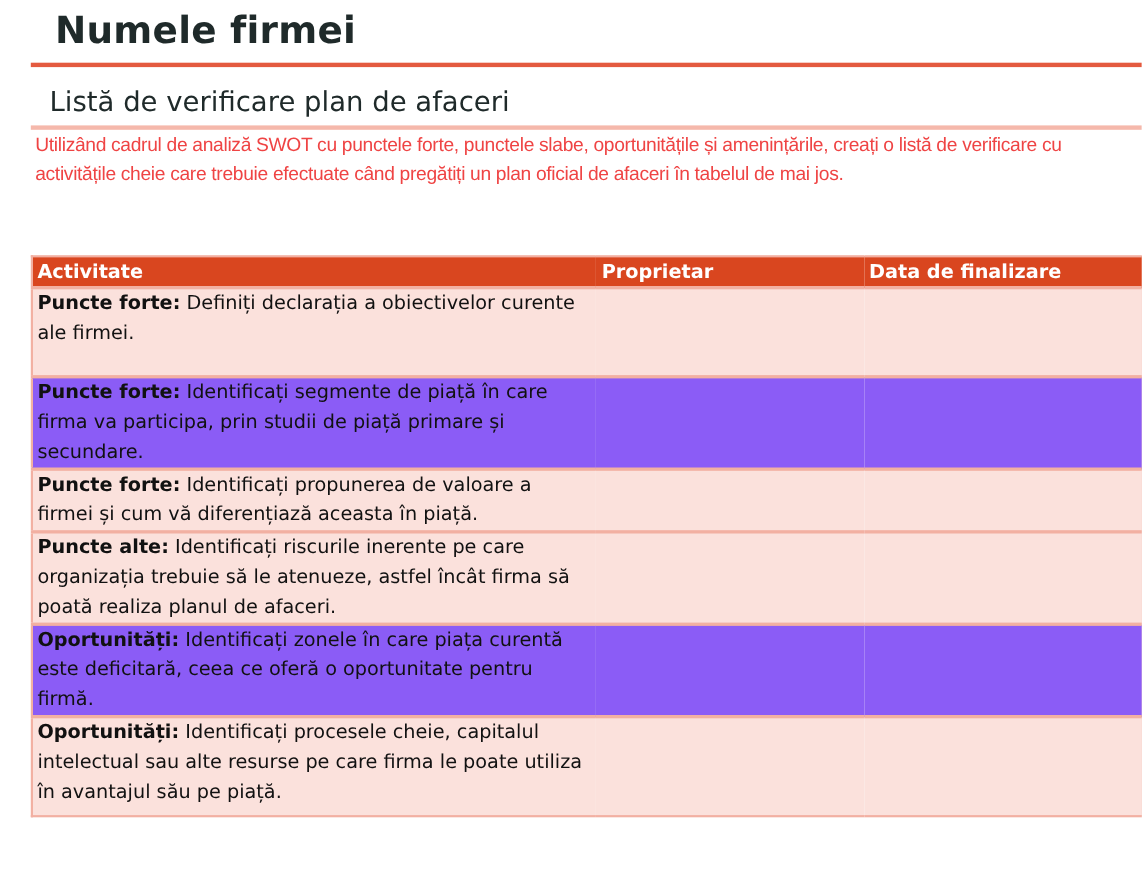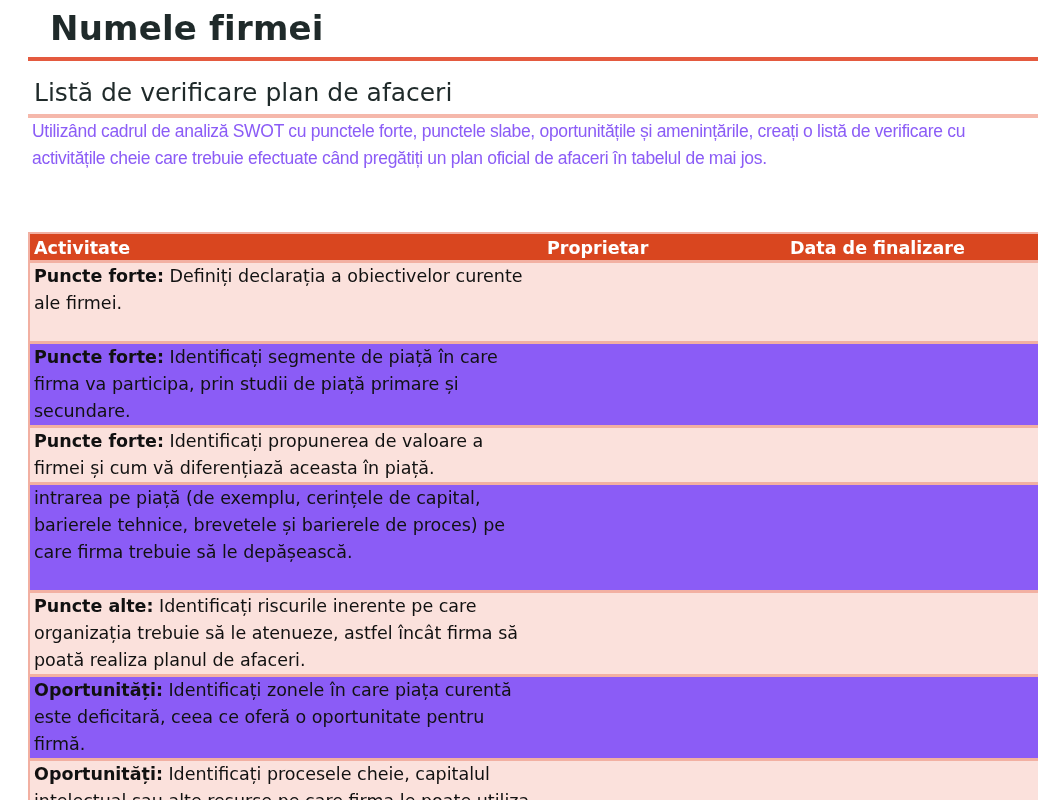--- a/index.html
+++ b/index.html
@@ -34,21 +34,21 @@
     .rule-main {
       position: absolute;
       left: 0;
       top: 57px;
       width: 1010px;
       height: 4px;
       background: #e45a3f;
     }
     .doc-title {
       position: absolute;
-      left: 6px;
+      left: 17px;
       top: 78px;
       font-size: 25px;
       color: #1f2a2a;
       white-space: nowrap;
     }
     .rule-sub {
       position: absolute;
       left: 0;
       top: 114px;
       width: 1010px;
@@ -56,21 +56,21 @@
       background: #f5b8ab;
     }
     .intro {
       position: absolute;
       left: 4px;
       top: 118px;
       width: 1000px;
       font-family: "Liberation Sans", sans-serif;
       font-size: 17.5px;
       line-height: 27px;
-      color: #8b5cf6;
+      color: #ef4444;
       letter-spacing: -0.3px;
     }
     table.checklist {
       position: absolute;
       left: 0;
       top: 232px;
       width: 1010px;
       border-collapse: collapse;
       table-layout: fixed;
       border: 2px solid #f2b0a2;
@@ -142,25 +142,20 @@
       <tr class="plain" style="height:81px">
         <td><span class="lbl">Puncte forte:</span><span> Identificați segmente de piață în care firma va participa, prin studii de piață primare și secundare.</span></td>
         <td></td>
         <td></td>
       </tr>
       <tr class="shade" style="height:54px">
         <td><span class="lbl">Puncte forte:</span><span> Identificați propunerea de valoare a firmei și cum vă diferențiază aceasta în piață.</span></td>
         <td></td>
         <td></td>
       </tr>
-      <tr class="plain" style="height:108px">
-        <td><span class="lbl"></span><span>intrarea pe piață (de exemplu, cerințele de capital, barierele tehnice, brevetele și barierele de proces) pe care firma trebuie să le depășească.</span></td>
-        <td></td>
-        <td></td>
-      </tr>
       <tr class="shade" style="height:81px">
         <td><span class="lbl">Puncte alte:</span><span> Identificați riscurile inerente pe care organizația trebuie să le atenueze, astfel încât firma să poată realiza planul de afaceri.</span></td>
         <td></td>
         <td></td>
       </tr>
       <tr class="plain" style="height:81px">
         <td><span class="lbl">Oportunități:</span><span> Identificați zonele în care piața curentă este deficitară, ceea ce oferă o oportunitate pentru firmă.</span></td>
         <td></td>
         <td></td>
       </tr>

